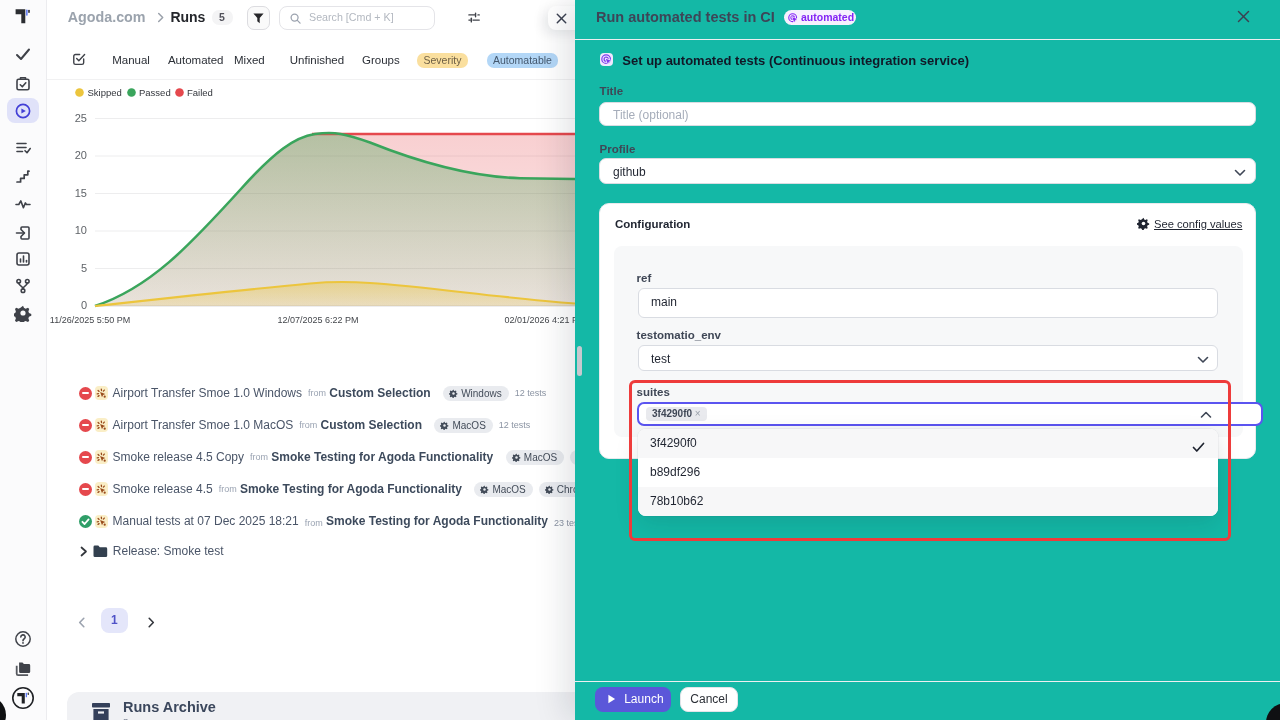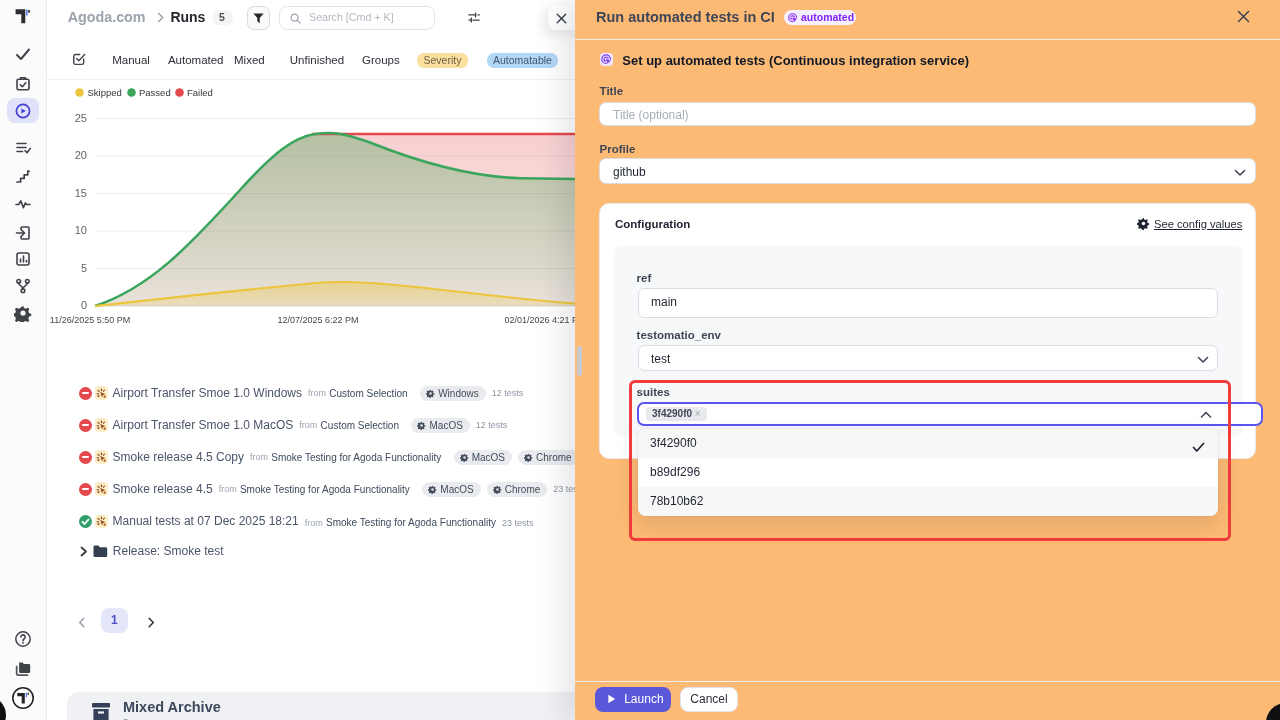--- a/index.html
+++ b/index.html
@@ -37,37 +37,37 @@
 
 .runrow { position:absolute; left:31.8px; height:14px; display:flex; align-items:center; white-space:nowrap; }
 .rico { width:13px; height:13px; border-radius:50%; position:relative; flex:0 0 auto; }
 .rico.red { background:#e5484d; }
 .rico.green { background:#2f9e68; }
 .rico .bar { position:absolute; left:3px; top:5.6px; width:7px; height:2px; background:#fff; border-radius:1px; }
 .yellowsq { width:13.5px; height:13.5px; border-radius:4px; background:#faeec6; margin-left:3.2px;
   flex:0 0 auto; display:flex; align-items:center; justify-content:center; }
 .rtitle { font-size:12px; color:#4a5568; margin-left:4.1px; }
 .rfrom { font-size:9px; color:#9aa3b2; margin-left:6px; }
-.rgroup { font-size:10px; color:#3d4a5c; font-weight:400; margin-left:3.3px; }
+.rgroup { font-size:12px; color:#3d4a5c; font-weight:700; margin-left:3.3px; }
 .rpill { height:15px; border-radius:8px; background:#e9ebef; color:#434c59; font-size:10px;
   display:inline-flex; align-items:center; padding:0 7px 0 6px; margin-left:12.5px; gap:3px; }
 .rpill + .rpill { margin-left:6px; }
 .rtests { font-size:9px; color:#8b94a3; margin-left:6px; }
 
 
 #pg1 { position:absolute; left:54.2px; top:608px; width:26.5px; height:25px;
   background:#e4e6fa; border-radius:8px; color:#4f52c7; font-size:12px; font-weight:600;
   text-align:center; line-height:25px; }
 
 
 #archive { position:absolute; left:19.5px; top:692px; width:600px; height:28px;
   background:#f0f1f4; border-radius:12px 12px 0 0; }
 
 
-#modal { position:absolute; left:575px; top:0; width:705px; height:720px; background:#fdba74;
+#modal { position:absolute; left:575px; top:0; width:705px; height:720px; background:#14b8a6;
   box-shadow:-10px 0 30px rgba(15,23,42,.12); z-index:10; }
 #mtitle { position:absolute; left:21px; top:9px; font-size:14.5px; font-weight:700; color:#3d4557; }
 #mbadge { position:absolute; left:209px; top:10px; width:72px; height:15px; background:#f6f1fe; border-radius:8px;
   color:#8424f5; font-size:10.5px; font-weight:700; line-height:15px; padding:0 0 0 17px; }
 #mheadline { position:absolute; left:0; top:39px; width:705px; height:1px; background:#eceef0; }
 
 .flabel { position:absolute; font-size:11.5px; font-weight:700; color:#3f4756; }
 .finput { position:absolute; background:#fff; border:1px solid #d9dce2; border-radius:7px; }
 
 #configbox { position:absolute; left:24px; top:203px; width:657px; height:256px;
@@ -425,21 +425,21 @@
   <svg class="abs" style="left:100px; top:617px;" width="8" height="11" viewBox="0 0 8 11" fill="none" stroke="#33363c" stroke-width="1.6" stroke-linecap="round" stroke-linejoin="round">
       <path d="M2.2 1.3 L6.3 5.5 L2.2 9.7"></path>
     </svg>
 
   <div id="archive"></div>
   <svg class="abs" style="left:44px; top:702px; z-index:2" width="20" height="20" viewBox="0 0 20 20">
       <rect x="1" y="1" width="18" height="4.6" rx="0.8" fill="#34405a"></rect>
       <path d="M2.4 7 h15.2 v11 a1.2 1.2 0 0 1 -1.2 1.2 h-12.8 a1.2 1.2 0 0 1 -1.2 -1.2 z" fill="#34405a"></path>
       <rect x="7" y="9.4" width="6" height="2.2" fill="#f0f1f4"></rect>
     </svg>
-  <span class="abs" style="left:76px; top:699px; font-size:14.5px; font-weight:700; color:#3b475c; z-index:2">Mixed Archive</span>
+  <span class="abs" style="left:76px; top:699px; font-size:14.5px; font-weight:700; color:#3b475c; z-index:2">Runs Archive</span>
   <span class="abs" style="left:76px; top:716px; font-size:9.5px; color:#6a7385; z-index:2">8 runs</span>
 </div>
 
 <div id="xcard">
   <svg class="abs" style="left:8px; top:7px;" width="11" height="11" viewBox="0 0 13 13" fill="none" stroke="#3b4150" stroke-width="1.7" stroke-linecap="round">
       <path d="M1.5 1.5 L11.5 11.5"></path>
       <path d="M11.5 1.5 L1.5 11.5"></path>
     </svg>
 </div>
 

